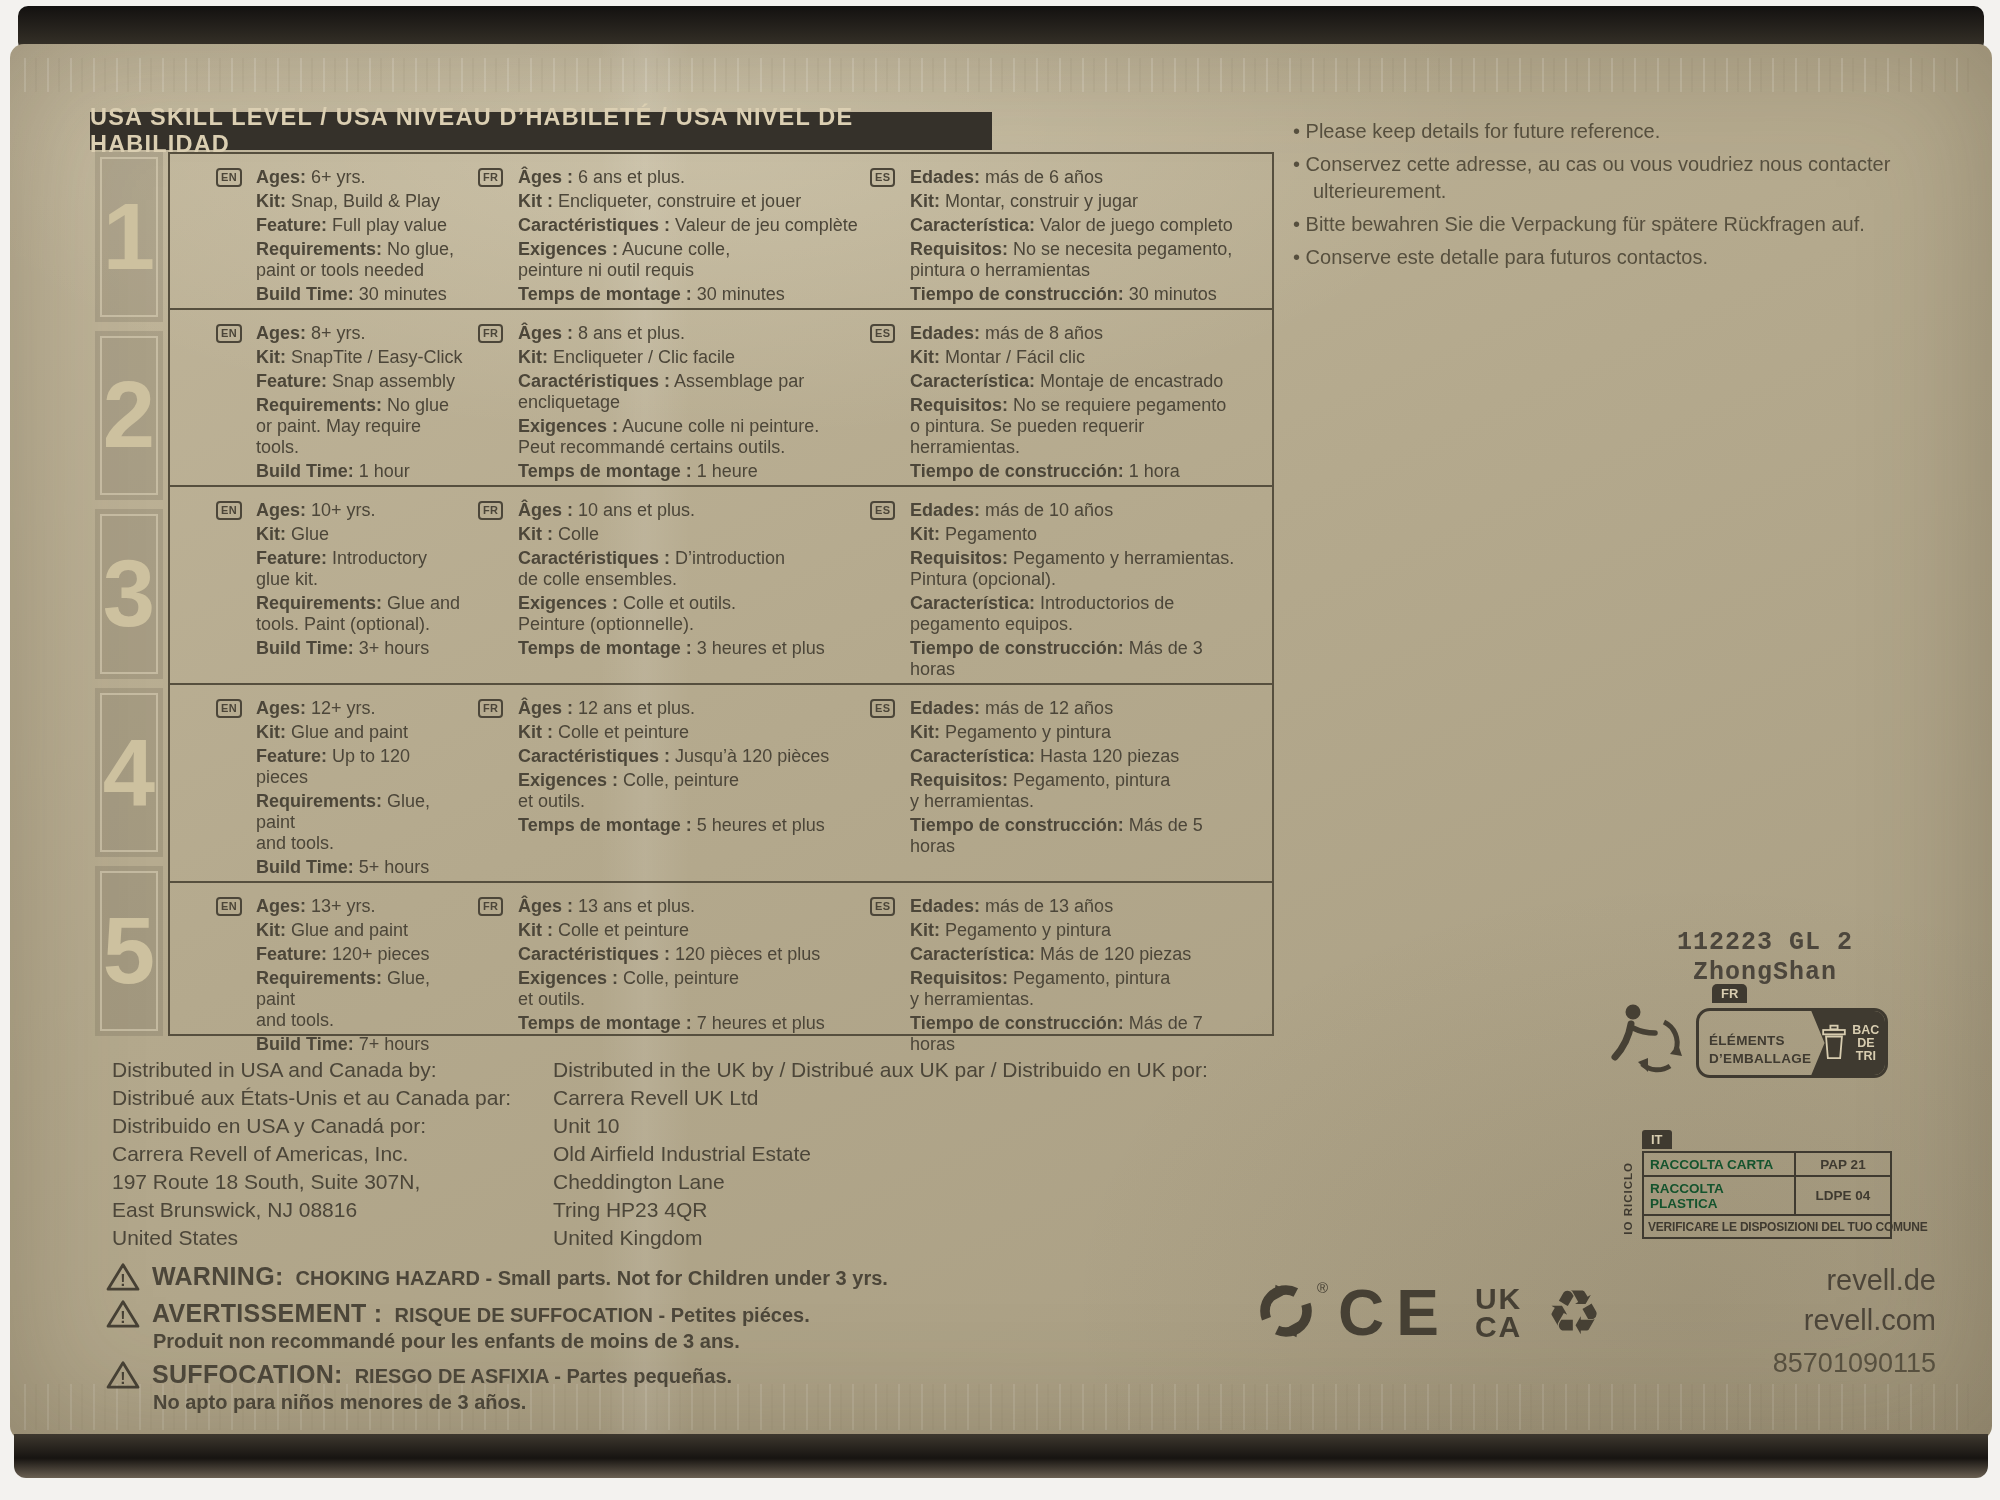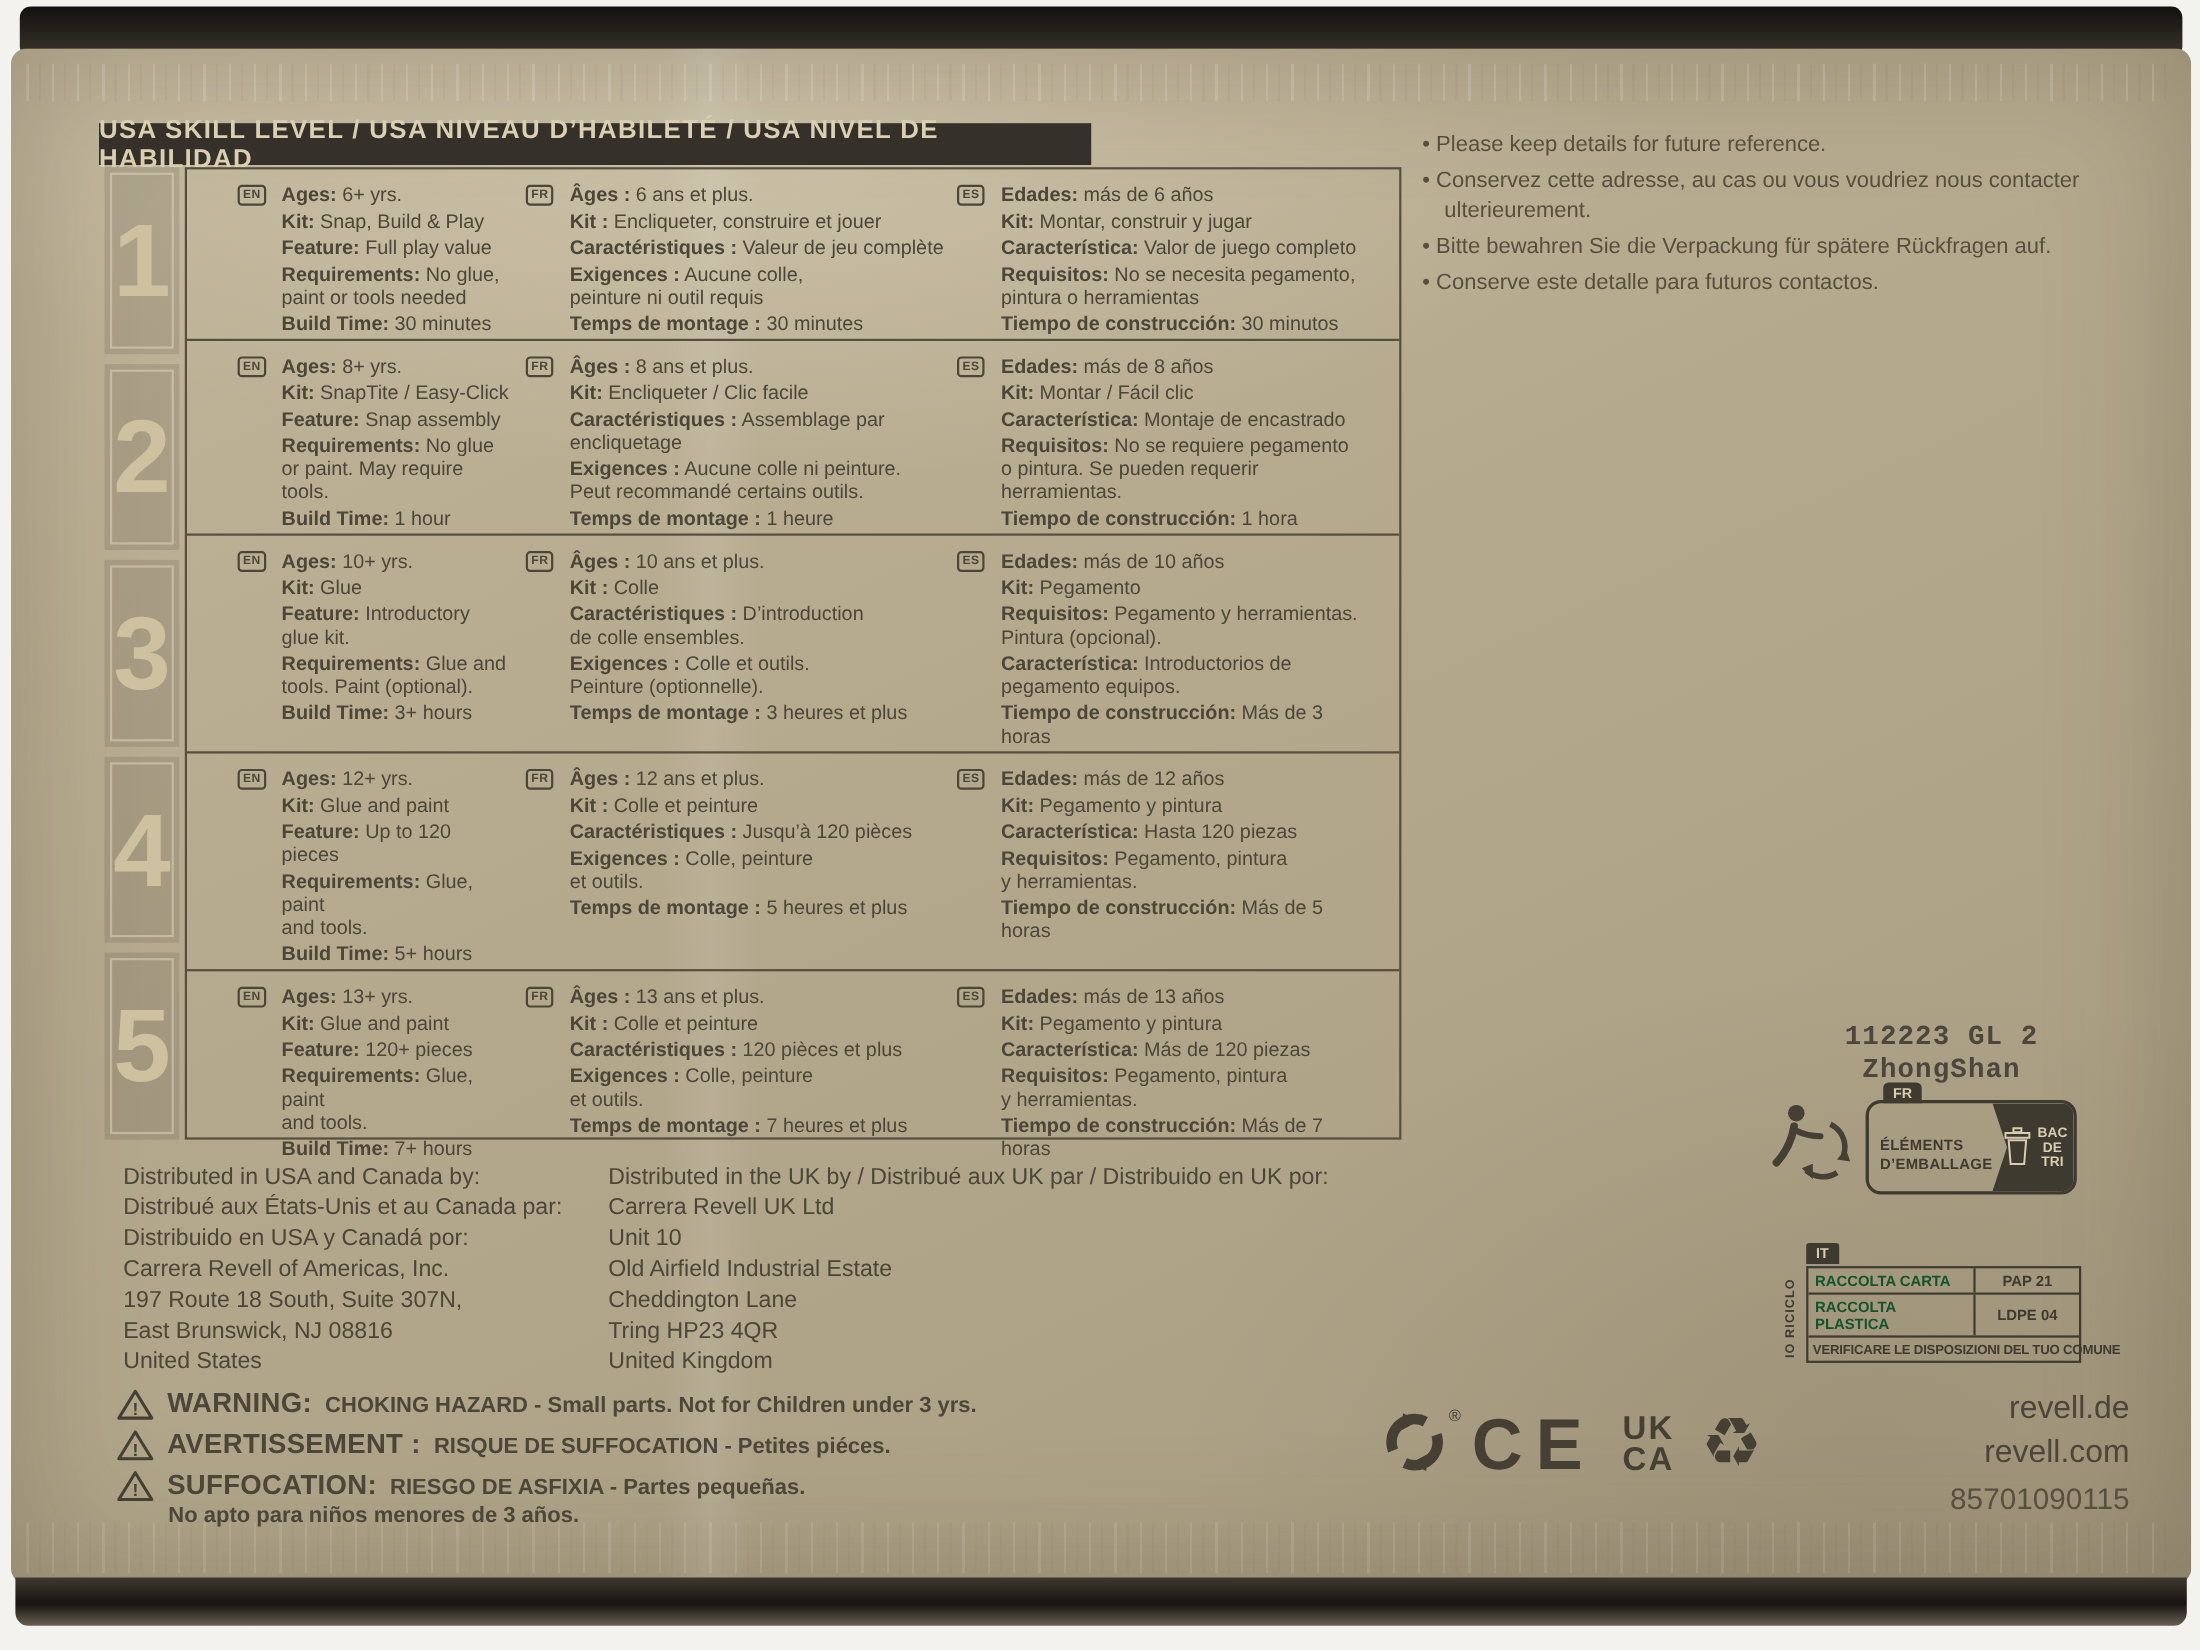--- a/index.html
+++ b/index.html
@@ -59,21 +59,21 @@
   .warn-line1 svg{flex:none;align-self:center;}
   .warn-title{font-weight:800;font-size:25px;letter-spacing:.3px;white-space:nowrap;}
   .warn-text{font-weight:bold;font-size:20px;white-space:nowrap;}
   .warn-line2{font-weight:bold;font-size:20px;margin-left:47px;margin-top:1px;}
   
   .stamp{position:absolute;left:1640px;top:928px;width:250px;text-align:center;
        font-family:"Liberation Mono",monospace;font-weight:bold;font-size:25px;line-height:30px;
        color:#4c463c;letter-spacing:1px;}
   
   .triman-row{position:absolute;left:1608px;top:1000px;display:flex;align-items:center;gap:12px;}
-  .fr-box{position:relative;width:192px;height:86px;border:3px solid #3f3a30;border-radius:14px;
+  .fr-box{position:relative;width:192px;height:70px;border:3px solid #3f3a30;border-radius:14px;
        display:flex;overflow:hidden;box-sizing:border-box;}
   .fr-tab-outer{position:absolute;left:1712px;top:984px;background:#3f3a30;color:#d8cdb0;
        font-size:13px;font-weight:bold;padding:2px 9px;border-radius:5px 5px 0 0;}
   .fr-left{flex:1;display:flex;flex-direction:column;justify-content:center;padding:14px 0 0 10px;
        font-size:13.5px;font-weight:bold;letter-spacing:.3px;line-height:18px;color:#3f3a30;}
   .fr-right{width:90px;background:#3f3a30;clip-path:polygon(0 0,100% 0,100% 100%,0 100%,18% 50%);
        display:flex;align-items:center;justify-content:flex-start;gap:5px;color:#d8cdb0;padding-left:10px;box-sizing:border-box;}
   .bac{font-size:12.5px;font-weight:bold;line-height:13px;text-align:center;}
   
   .it-block{position:absolute;left:1620px;top:1130px;}
@@ -324,20 +324,21 @@
   </div>
   <div class="warn">
     <div class="warn-line1">
       <svg width="34" height="30" viewBox="0 0 36 32">
           <path d="M18 3 L34 29 H2 Z" fill="none" stroke="#464034" stroke-width="3" stroke-linejoin="round"></path>
           <text x="18" y="26" font-size="17" font-weight="bold" text-anchor="middle" fill="#464034">!</text>
         </svg>
       <span class="warn-title">AVERTISSEMENT :</span>
       <span class="warn-text">RISQUE DE SUFFOCATION - Petites piéces.</span>
     </div>
+    <div class="warn-line2">Produit non recommandé pour les enfants de moins de 3 ans.</div>
   </div>
   <div class="warn">
     <div class="warn-line1">
       <svg width="34" height="30" viewBox="0 0 36 32">
           <path d="M18 3 L34 29 H2 Z" fill="none" stroke="#464034" stroke-width="3" stroke-linejoin="round"></path>
           <text x="18" y="26" font-size="17" font-weight="bold" text-anchor="middle" fill="#464034">!</text>
         </svg>
       <span class="warn-title">SUFFOCATION:</span>
       <span class="warn-text">RIESGO DE ASFIXIA - Partes pequeñas.</span>
     </div>

